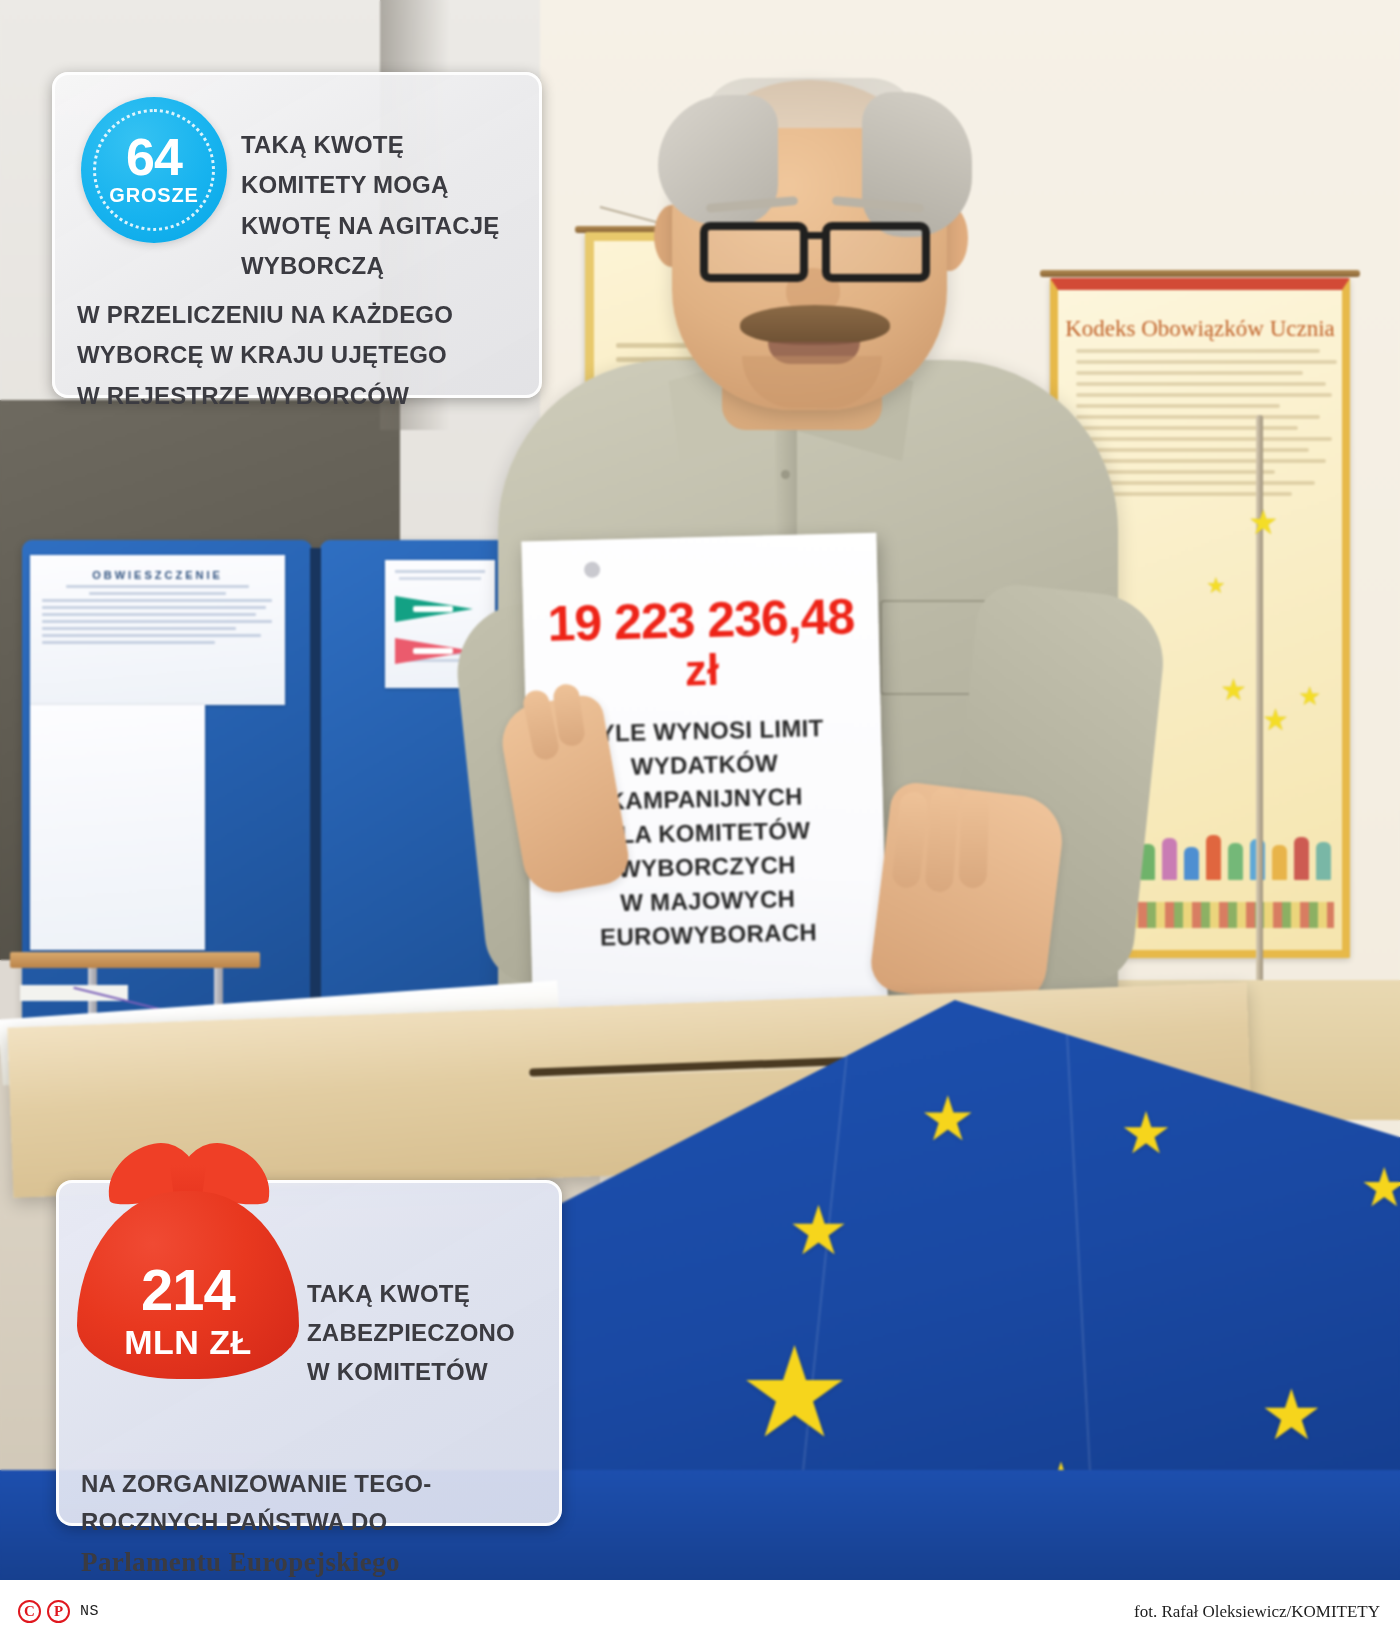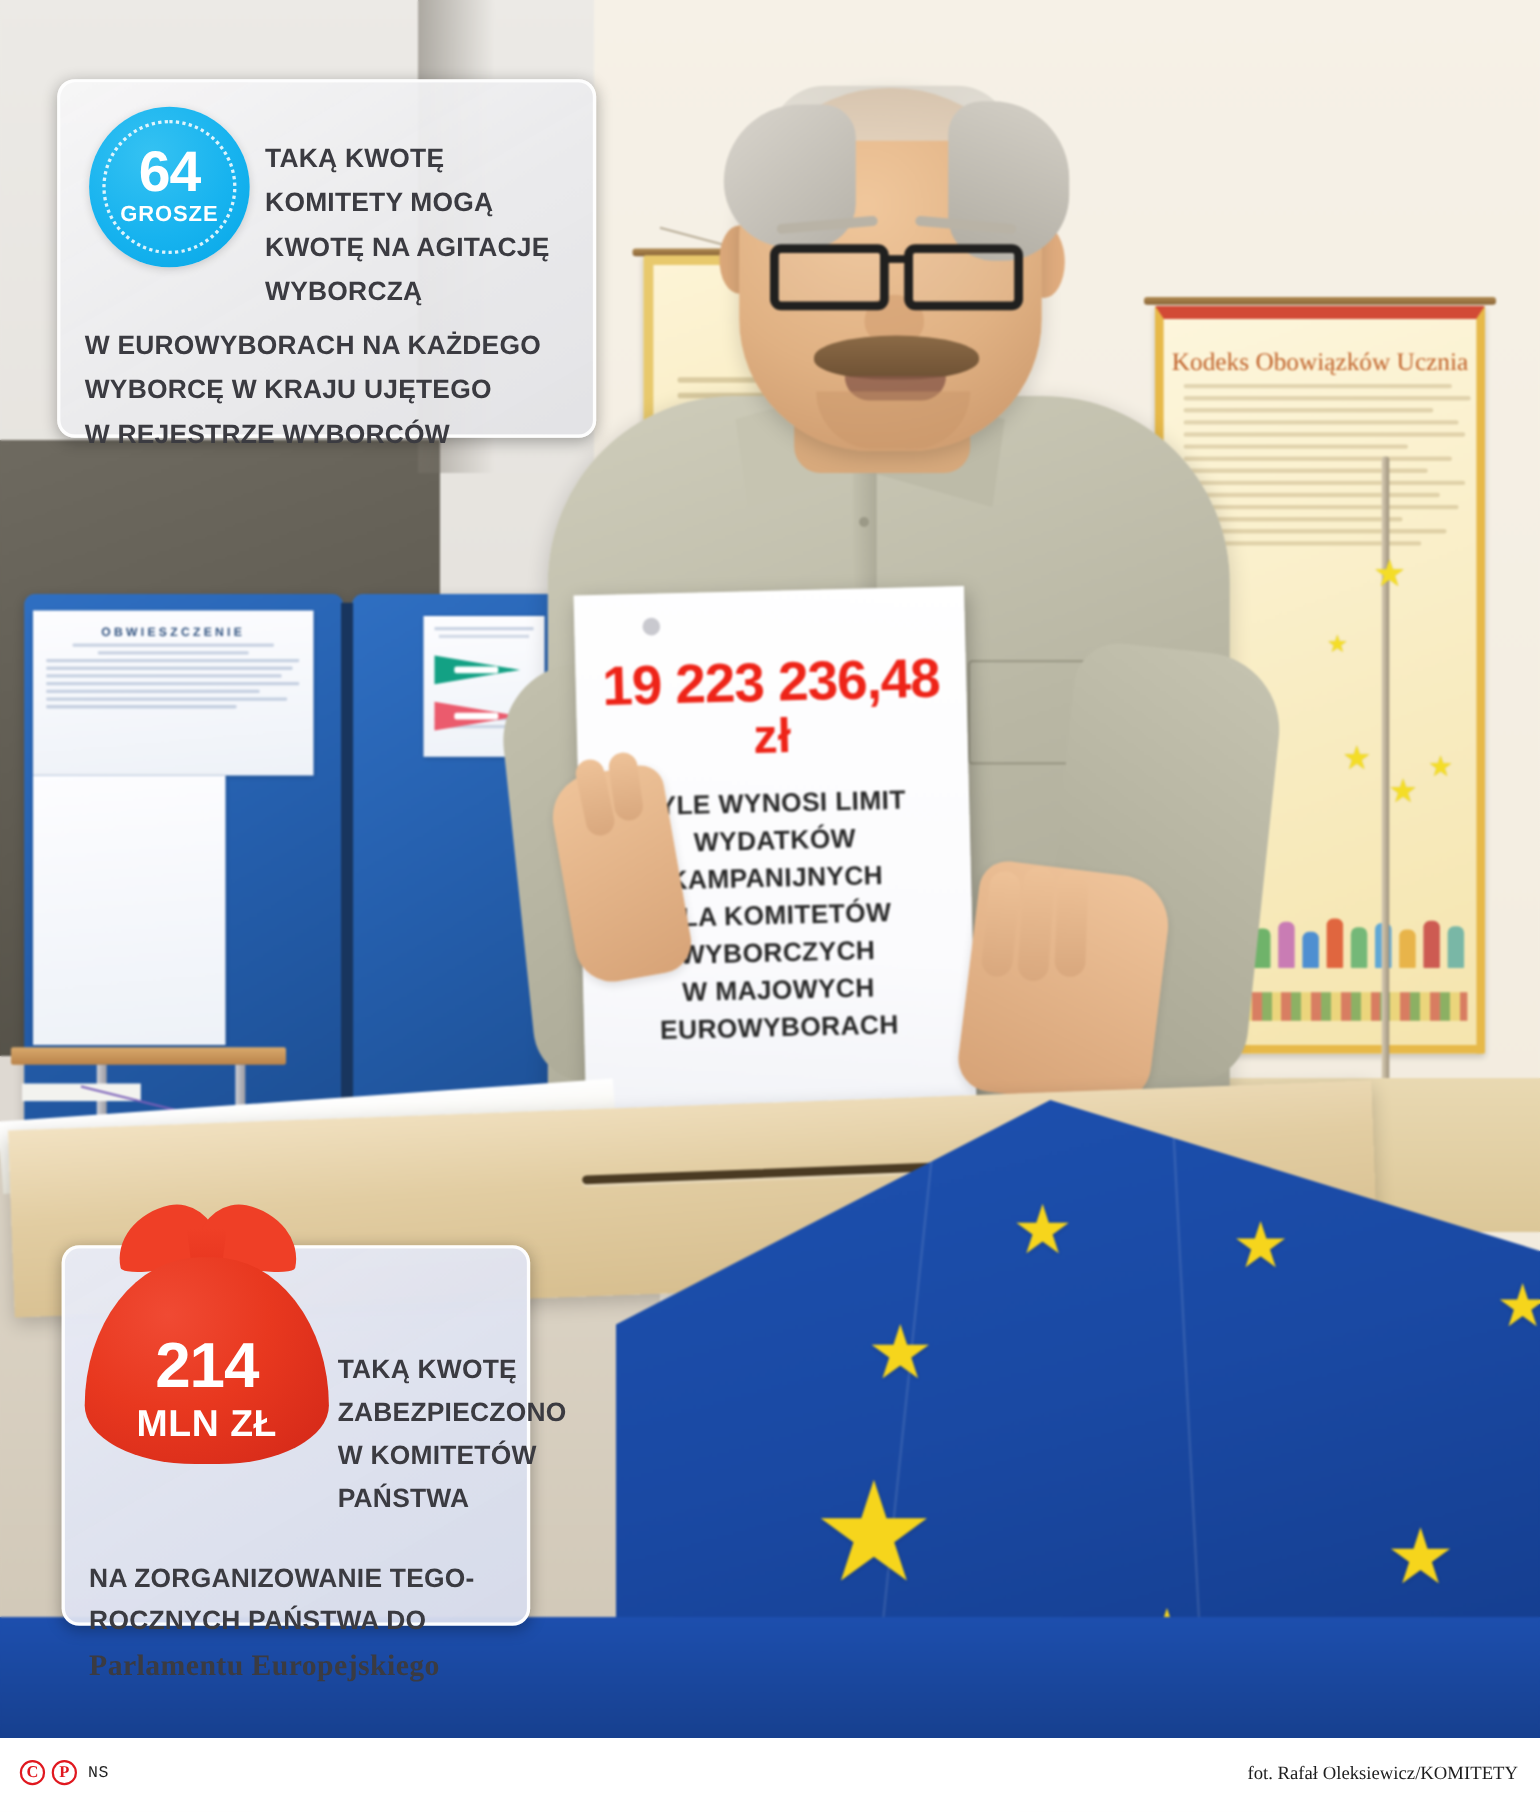--- a/index.html
+++ b/index.html
@@ -146,21 +146,21 @@
   .callout {
     position:absolute; border-radius:16px;
     box-shadow:0 3px 14px rgba(0,0,0,.30);
     border:3px solid rgba(255,255,255,.95);
   }
   #callout-top {
     left:52px; top:72px; width:490px; height:326px;
     background:linear-gradient(150deg, rgba(246,246,247,.96) 0%, rgba(234,234,236,.94) 55%, rgba(226,226,229,.95) 100%);
   }
   #callout-bottom {
-    left:56px; top:1132px; width:426px; height:346px;
+    left:56px; top:1180px; width:506px; height:346px;
     background:linear-gradient(150deg, rgba(232,235,246,.96) 0%, rgba(222,226,240,.95) 55%, rgba(214,219,236,.96) 100%);
   }
   .co-text { color:#3b3b41; font-weight:bold; letter-spacing:.2px; }
 
   
   .badge64 {
     position:absolute; left:26px; top:22px; width:146px; height:146px; border-radius:50%;
     background:radial-gradient(circle at 38% 30%, #35c2f2 0%, #17b3ef 55%, #06a6e6 100%);
     display:flex; flex-direction:column; align-items:center; justify-content:center;
     box-shadow:0 2px 8px rgba(0,0,0,.16);
@@ -413,42 +413,41 @@
   </div>
 
   <div class="co-right co-text" id="top-right-lines">
     <div>TAKĄ KWOTĘ</div>
     <div>KOMITETY MOGĄ</div>
     <div>KWOTĘ NA AGITACJĘ</div>
     <div>WYBORCZĄ</div>
   </div>
 
   <div class="co-right co-text" id="top-wide-lines">
-    <div>W EUROWYBORACH NA KAŻDEGO</div>
+    <div>W PRZELICZENIU NA KAŻDEGO</div>
     <div>WYBORCĘ W KRAJU UJĘTEGO</div>
     <div>W REJESTRZE WYBORCÓW</div>
   </div>
 </div>
 
 <div class="callout" id="callout-bottom">
 
   <div class="moneybag">
     <div class="bag-tie-l"></div>
     <div class="bag-tie-r"></div>
     <div class="bag-neck"></div>
     <div class="bag-body"></div>
     <div class="bag-num">214</div>
     <div class="bag-unit">MLN ZŁ</div>
   </div>
 
   <div class="co-right co-text" id="bot-right-lines">
     <div>TAKĄ KWOTĘ</div>
     <div>ZABEZPIECZONO</div>
     <div>W KOMITETÓW</div>
-    <div>PAŃSTWA</div>
   </div>
 
   <div class="co-right co-text" id="bot-wide-lines">
     <div>NA ZORGANIZOWANIE TEGO-</div>
     <div>ROCZNYCH PAŃSTWA DO</div>
     <div class="smallcaps">Parlamentu Europejskiego</div>
   </div>
 </div>
 
 <div id="footer">

